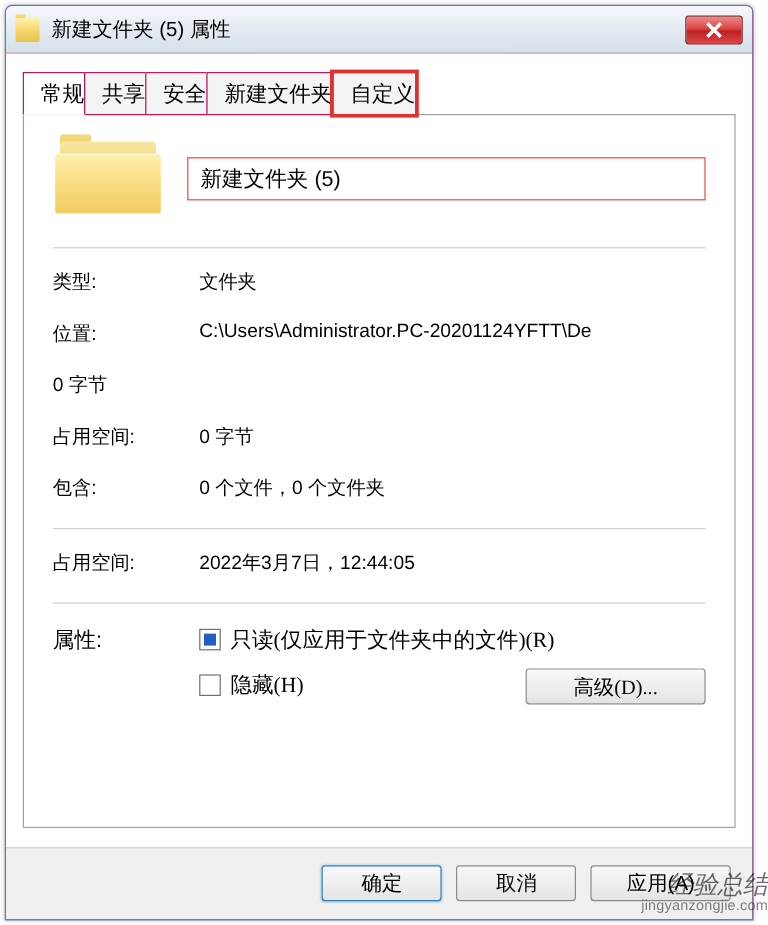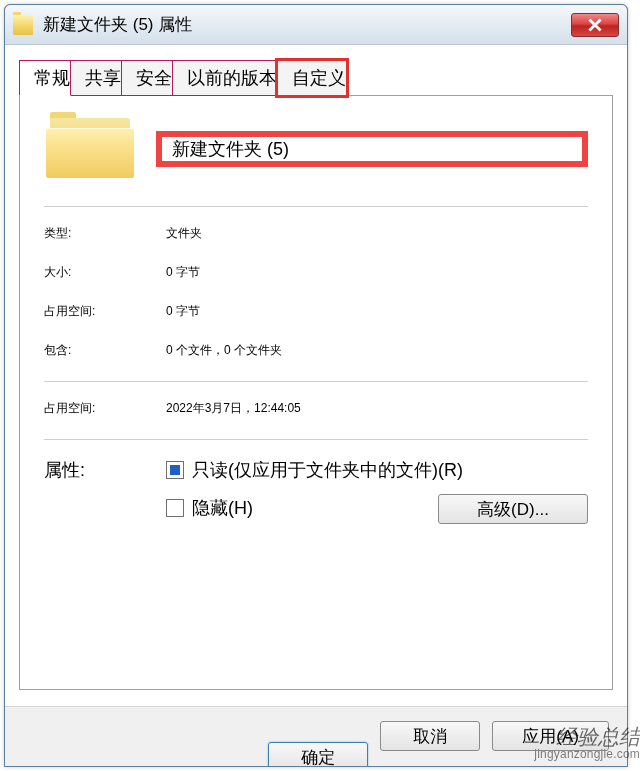--- a/index.html
+++ b/index.html
@@ -141,51 +141,52 @@
     height: 50px;
     background: linear-gradient(to bottom, #fff0b0 0%, #fbe08a 40%, #f0cc60 100%);
     border-radius: 2px;
     box-shadow: inset 0 1px 0 rgba(255,255,255,0.6);
   }
   .name-input {
     flex: 1;
     height: 36px;
     padding: 4px 10px;
     font-size: 18px;
-    border: 6px solid #ef4444;
+    border: 1px solid #ef4444;
     font-family: inherit;
   }
   .divider {
     border: none;
     border-top: 1px solid #cfcfcf;
     margin: 14px 0 18px 0;
   }
   .info-row {
     display: flex;
     margin-bottom: 22px;
-    font-size: 12px;
+    font-size: 16px;
   }
   .info-label {
     width: 122px;
     color: #000;
   }
   .info-value {
     flex: 1;
     color: #000;
     white-space: nowrap;
     overflow: hidden;
   }
   .attr-row {
     display: flex;
     align-items: flex-start;
     font-size: 18px;
     justify-content: flex-end;
   }
   .attr-body {
     flex: 1;
+    font-family: Liberation Serif, serif;
   }
   .checkbox-row {
     display: flex;
     align-items: center;
     margin-bottom: 14px;
   }
   .cb {
     width: 18px;
     height: 18px;
     border: 1px solid #707070;
@@ -225,21 +226,20 @@
     justify-content: flex-end;
     gap: 12px;
     padding: 14px 18px 0 18px;
     background: #f0f0f0;
     border-top: 1px solid #d8d8d8;
     height: 60px;
   }
   .btn-primary {
     border: 1px solid #3c7fb1;
     box-shadow: 0 0 2px #6fb7e8;
-    margin-top: 21px;
   }
   .watermark {
     position: absolute;
     right: 0;
     bottom: 10px;
     text-align: right;
     font-size: 21px;
     color: rgba(0,0,0,0.58);
     font-style: italic;
     font-family: "STKaiti","KaiTi",serif;
@@ -266,21 +266,21 @@
           <path d="M1 1 L9 9 M9 1 L1 9" stroke="#fff" stroke-width="2" fill="none"></path>
         </svg>
     </div>
   </div>
 
   <div class="content-area">
     <div class="tabs">
       <div class="tab active"><span>常规</span></div>
       <div class="tab"><span>共享</span></div>
       <div class="tab"><span>安全</span></div>
-      <div class="tab"><span>以前的版本</span></div>
+      <div class="tab"><span>新建文件夹</span></div>
       <div class="tab highlighted"><span>自定义</span></div>
     </div>
 
     <div class="tabpanel">
 
       <div class="header-row">
         <div class="folder-icon-large">
           <div class="tab-top"></div>
           <div class="back"></div>
           <div class="front"></div>
@@ -288,21 +288,24 @@
         <input class="name-input" type="text" value="新建文件夹 (5)" style="">
       </div>
 
       <hr class="divider">
 
       <div class="info-row">
         <div class="info-label">类型:</div>
         <div class="info-value">文件夹</div>
       </div>
       <div class="info-row">
-        <div class="info-label">大小:</div>
+        <div class="info-label">位置:</div>
+        <div class="info-value">C:\Users\Administrator.PC-20201124YFTT\De</div>
+      </div>
+      <div class="info-row">
         <div class="info-value">0 字节</div>
       </div>
       <div class="info-row">
         <div class="info-label">占用空间:</div>
         <div class="info-value">0 字节</div>
       </div>
       <div class="info-row">
         <div class="info-label">包含:</div>
         <div class="info-value">0 个文件，0 个文件夹</div>
       </div>

